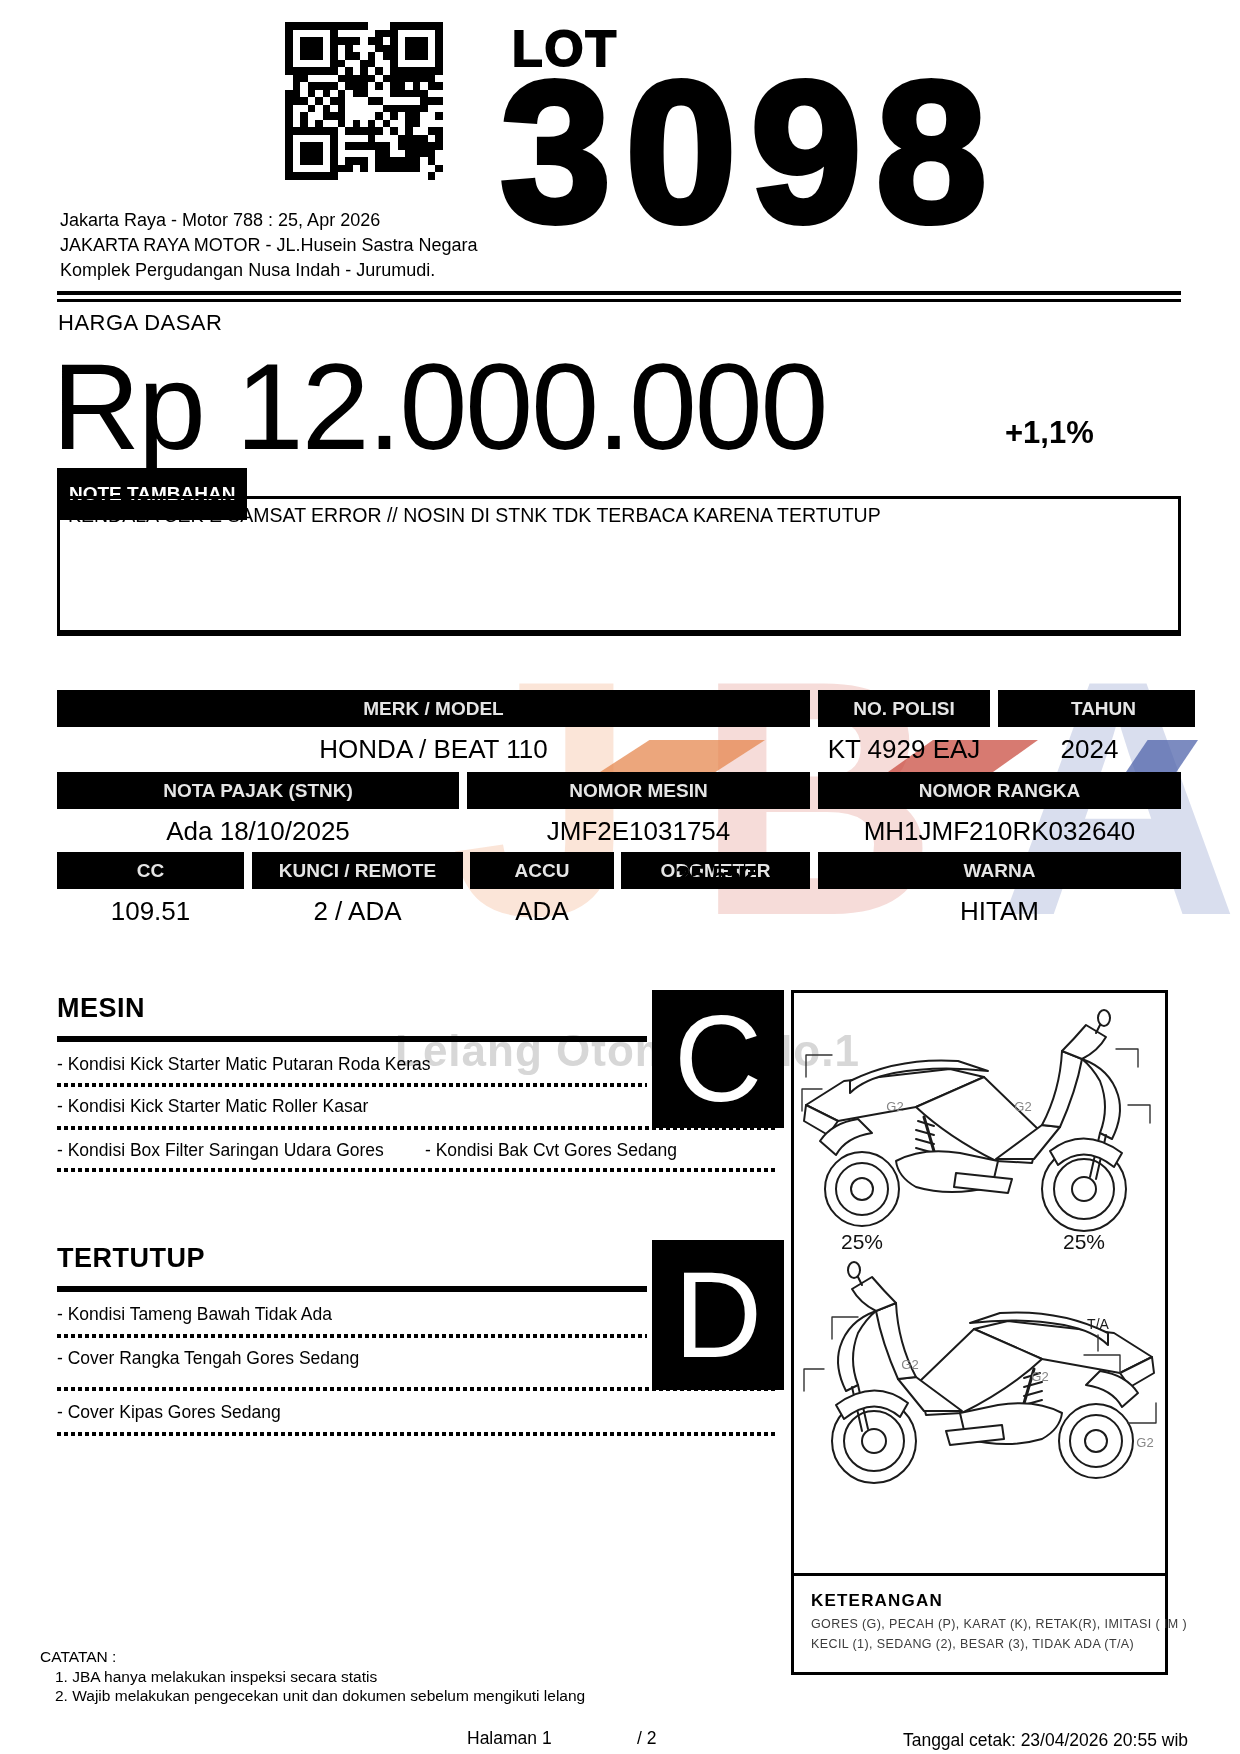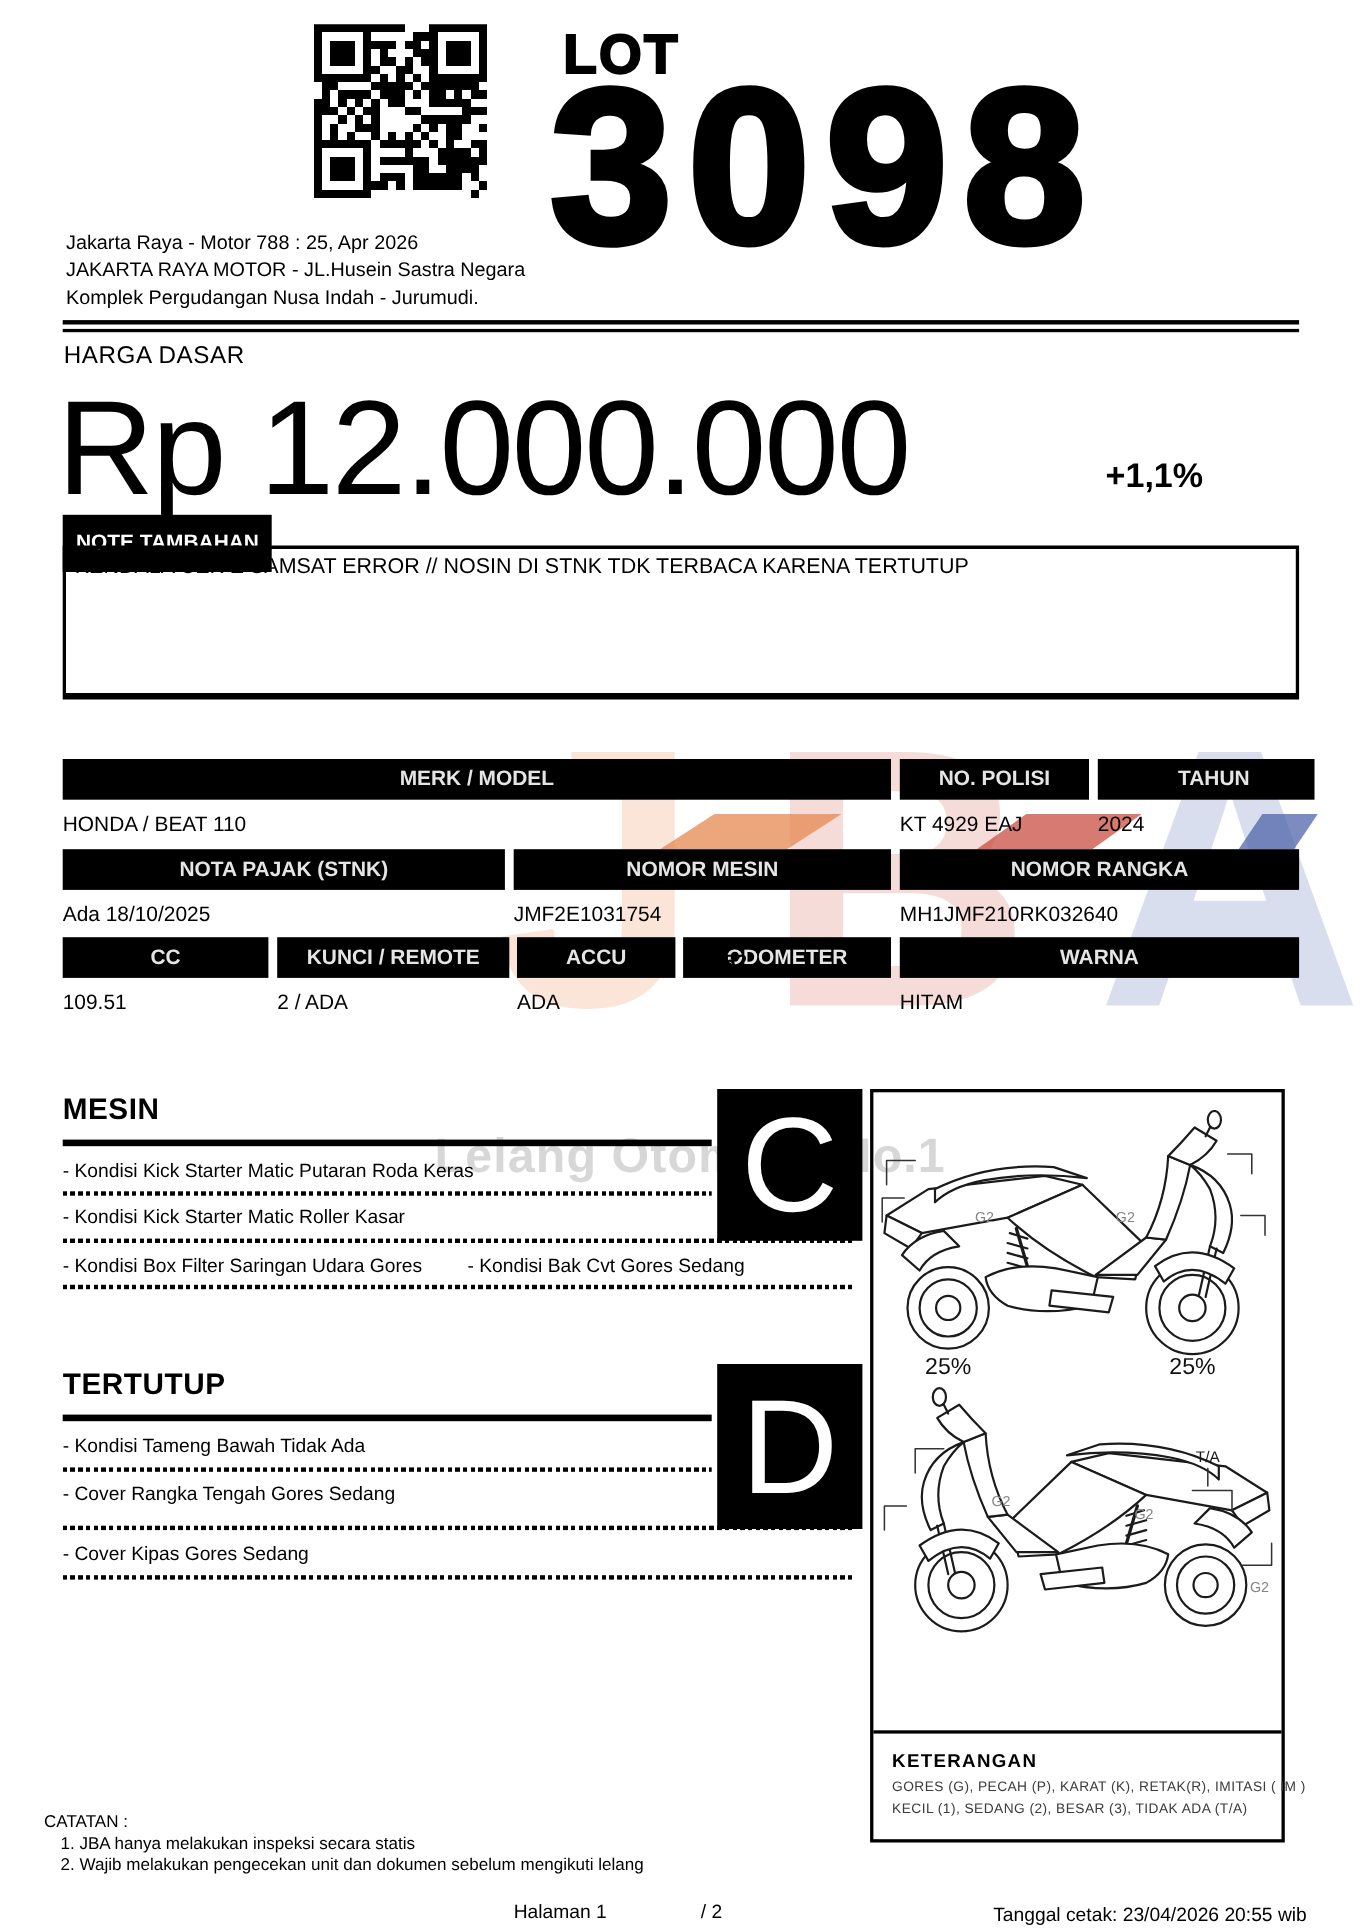--- a/index.html
+++ b/index.html
@@ -15,21 +15,21 @@
   .lot-number{font-size:200px;font-weight:900;line-height:180px;-webkit-text-stroke:6px #000;letter-spacing:14px;}
   .addr{font-size:18px;line-height:25px;white-space:nowrap;}
   .double-rule{height:4px;border-top:4px solid #000;border-bottom:3px solid #000;}
   .harga-label{font-size:22px;letter-spacing:.5px;}
   .price-amount{font-size:122px;line-height:118px;letter-spacing:-2px;white-space:nowrap;}
   .price-change{font-size:31px;font-weight:bold;}
   .note-label{background:#000;color:#fff;font-size:19px;font-weight:bold;padding:15px 12px;}
   .note-box{border:3px solid #000;border-bottom:6px solid #000;font-size:19.5px;padding:5px 8px;box-sizing:border-box;}
   
   .th{position:absolute;background:#000;color:#e5e5e5;font-weight:bold;font-size:19px;height:37px;line-height:37px;text-align:center;white-space:nowrap;}
-  .td{position:absolute;font-size:19px;height:53px;line-height:45px;text-align:left;white-space:nowrap;}
+  .td{position:absolute;font-size:26px;height:53px;line-height:45px;text-align:center;white-space:nowrap;}
   
   .sec-title{font-size:27px;font-weight:bold;letter-spacing:.5px;}
   .rule{position:absolute;height:6px;background:#000;}
   .dots{position:absolute;height:4px;background:repeating-linear-gradient(90deg,#000 0 4px,rgba(0,0,0,0) 4px 7px);}
   .item{position:absolute;font-size:17.5px;white-space:nowrap;}
   .grade{position:absolute;left:652px;width:132px;background:#000;color:#fff;display:flex;align-items:center;justify-content:center;font-size:122px;}
   
   .panel{position:absolute;left:791px;top:990px;width:377px;height:685px;border:3px solid #000;box-sizing:border-box;}
   .panel-divider{position:absolute;left:0;right:0;top:580px;height:3px;background:#000;}
   .ket{position:absolute;left:17px;top:598px;right:8px;}

